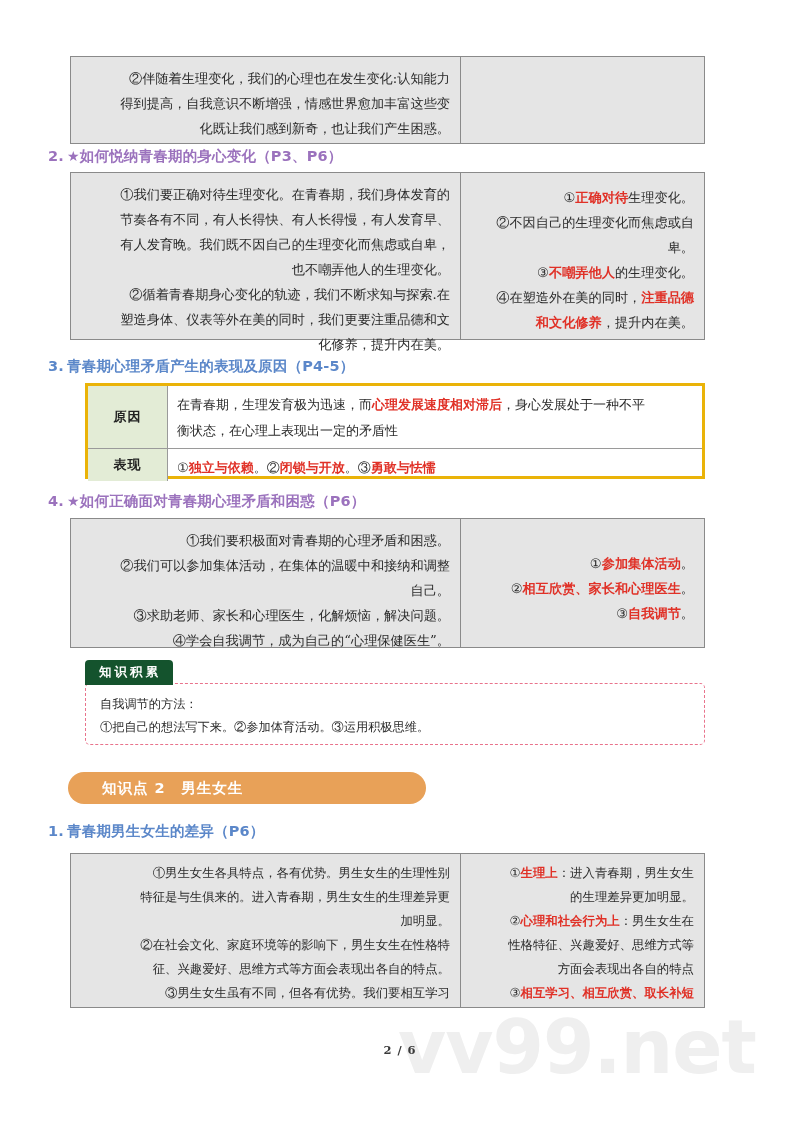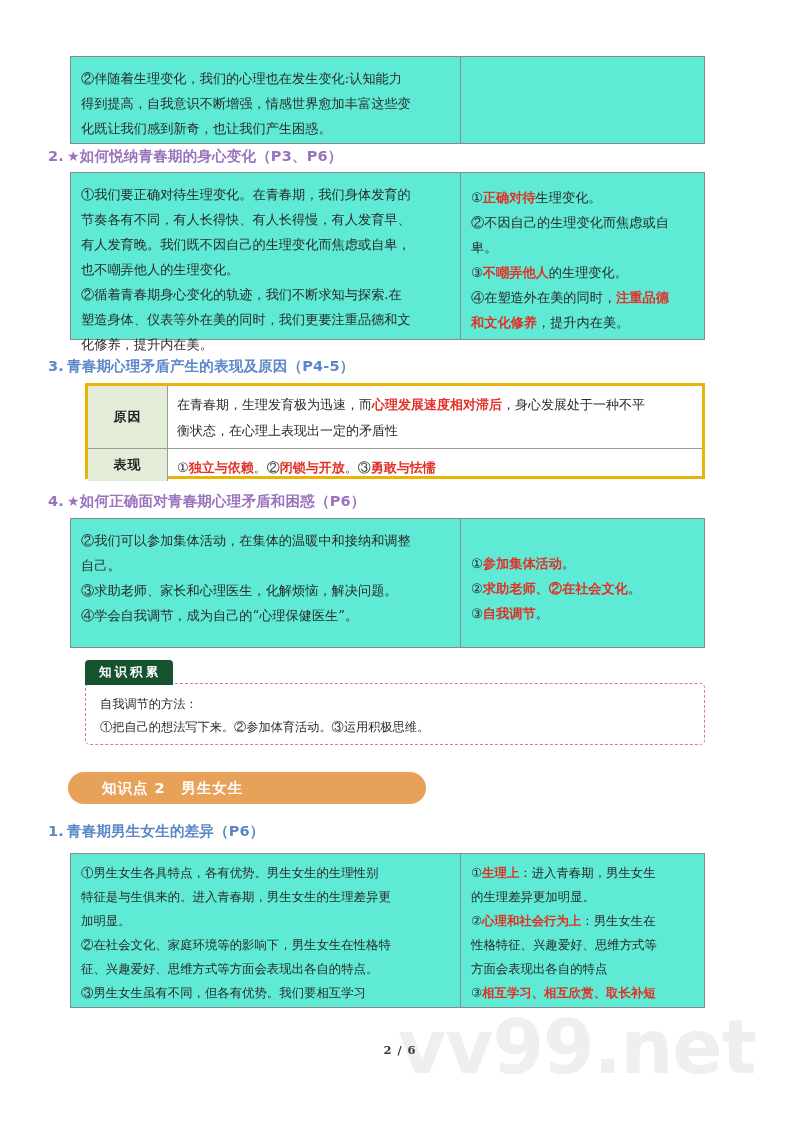--- a/index.html
+++ b/index.html
@@ -53,21 +53,22 @@
   .heading .star { font-size: 14px; }
   .h-purple { color: #9b72bd; text-align: center; }
   .h-blue   { color: #5b87c9; }
 
   
   .tbl {
     position: absolute;
     border: 1px solid #8a8a8a;
     box-sizing: border-box;
     display: flex;
-    background: #5eead4;
+    background: #e5e5e5;
+    text-align: right;
   }
   .tbl .col-left {
     box-sizing: border-box;
     border-right: 1px solid #8a8a8a;
     padding: 9px 10px 8px 10px;
   }
   .tbl .col-right {
     box-sizing: border-box;
     padding: 9px 10px 8px 10px;
     flex: 1;
@@ -249,28 +250,29 @@
           </div>
       </div>
     </div>
 
     <div class="heading h-purple" style="position:absolute; left:48px; top:492px;">
       <span class="num">4.</span><span class="star">★</span><span>如何正确面对青春期心理矛盾和困惑（P6）</span>
     </div>
 
     <div class="tbl" style="left:70px; top:518px; width:635px; height:130px;">
       <div class="col-left" style="width:390px;">
+        <div class="kai">①我们要积极面对青春期的心理矛盾和困惑。</div>
         <div class="kai">②我们可以参加集体活动，在集体的温暖中和接纳和调整</div>
         <div class="kai">自己。</div>
         <div class="kai">③求助老师、家长和心理医生，化解烦恼，解决问题。</div>
         <div class="kai">④学会自我调节，成为自己的“心理保健医生”。</div>
       </div>
       <div class="col-right" style="padding-top:32px;">
           <div class="kai"><span class="plain">①</span><span class="red">参加集体活动</span><span class="plain">。</span></div>
-          <div class="kai"><span class="plain">②</span><span class="red">求助老师、②在社会文化</span><span class="plain">。</span></div>
+          <div class="kai"><span class="plain">②</span><span class="red">相互欣赏、家长和心理医生</span><span class="plain">。</span></div>
           <div class="kai"><span class="plain">③</span><span class="red">自我调节</span><span class="plain">。</span></div>
         </div>
     </div>
 
     <div class="tipwrap" style="left:85px; top:660px; width:620px; height:88px;">
       <div class="tipbadge">知识积累</div>
       <div class="tipbox" style="width:620px; height:62px;">
         <div class="tiptext">自我调节的方法：</div>
         <div class="tiptext">①把自己的想法写下来。②参加体育活动。③运用积极思维。</div>
       </div>

